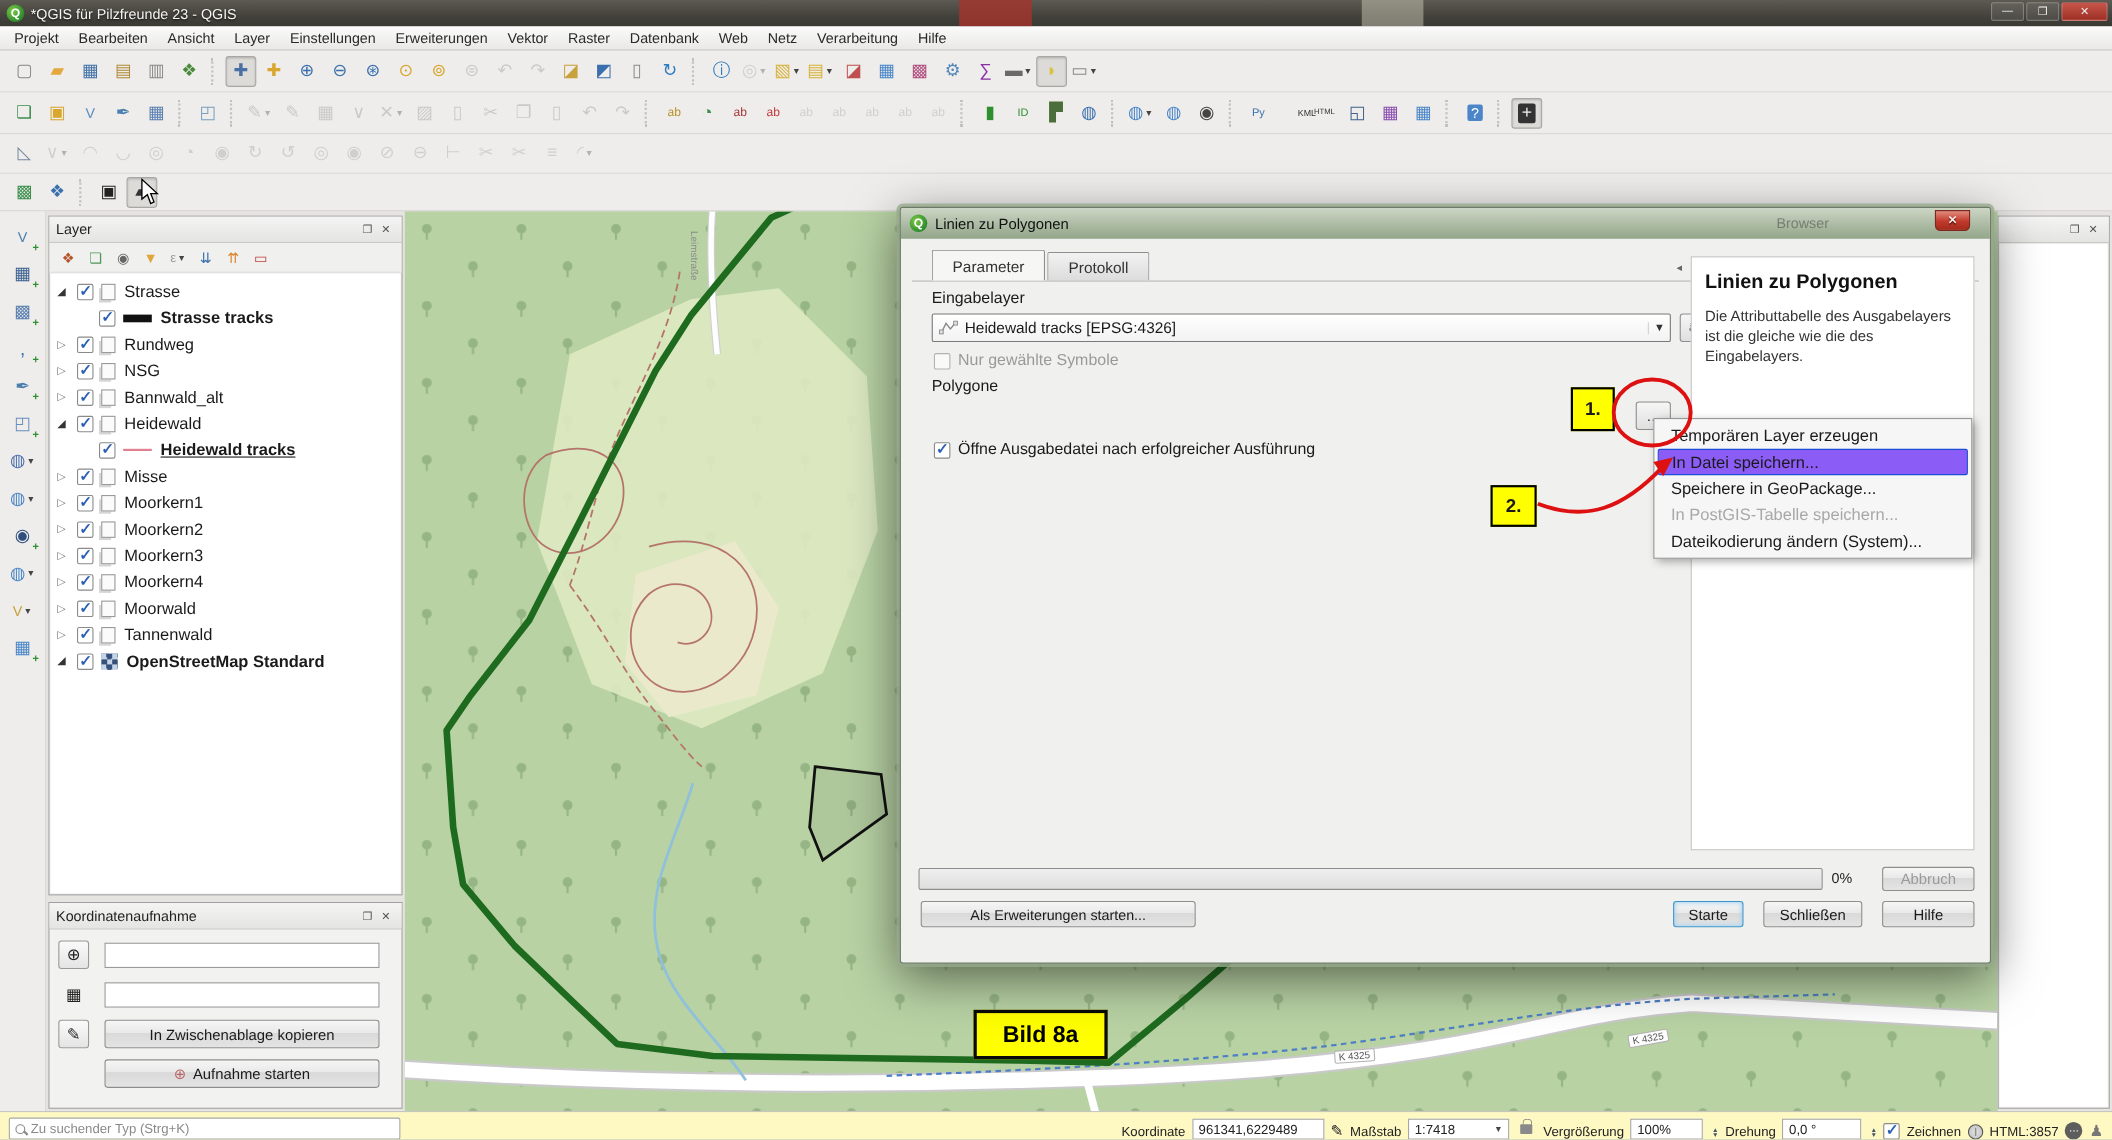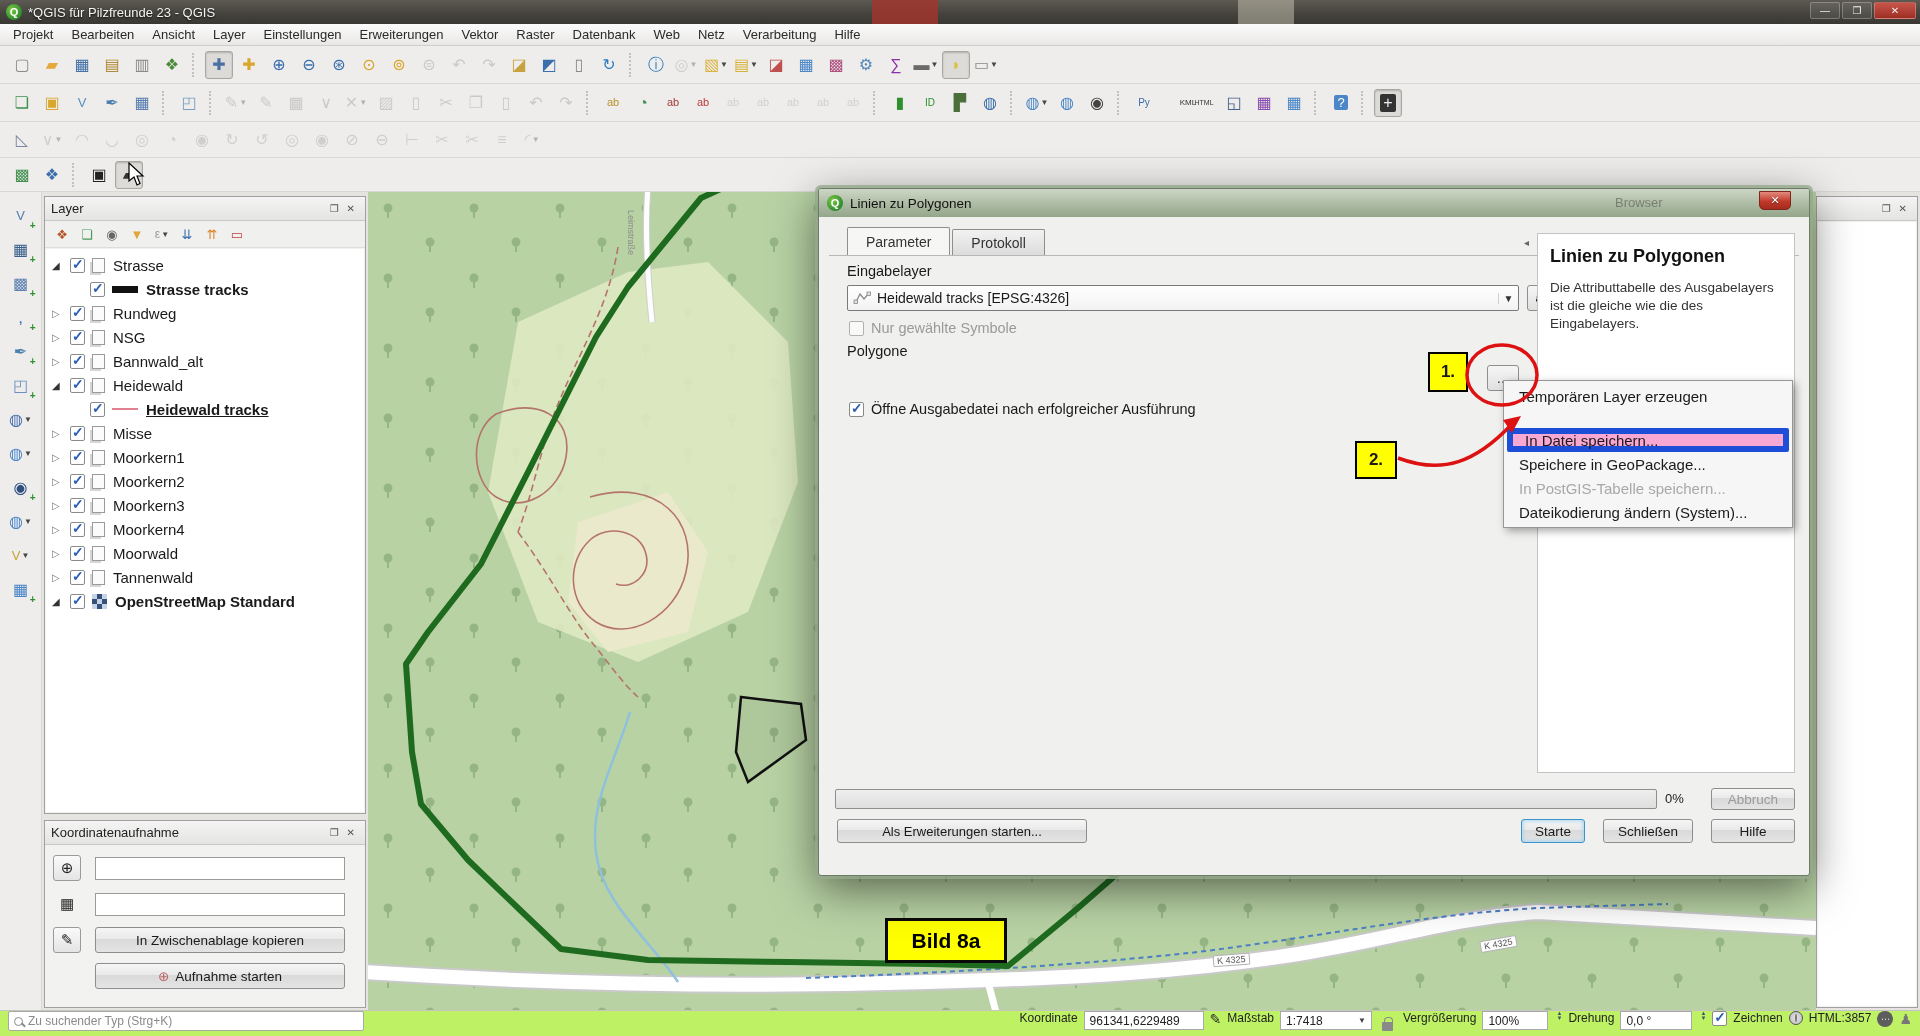--- a/index.html
+++ b/index.html
@@ -126,33 +126,33 @@
     background:linear-gradient(#efefef,#dedede); border-radius:2px; }
   .pct { position:absolute; left:846px; top:602px; font-size:13px; }
   .dlg-btn { position:absolute; height:24px; }
   .dlg-btn.dis { color:#9a9a9a; }
   .dlg-btn.default { border:1px solid #3c94c8; box-shadow:inset 0 0 4px 1px #a8d4f0; }
 
   
   .ctx { position:absolute; left:1503px; top:380px; width:290px; background:#f6f6f6; border:1px solid #979797;
     box-shadow:3px 3px 8px rgba(0,0,0,.35); z-index:60; padding:3px 3px; }
   .ctx-item { height:24px; display:flex; align-items:center; padding-left:12px; font-size:15px; color:#1a1a1a; }
-  .ctx-item.hl { background:#f9a8d4; border:6px solid #1d4ed8; border-radius:2px;margin-top:20px; }
+  .ctx-item.hl { background:#8b5cf6; border:1px solid #1d4ed8; border-radius:2px; }
   .ctx-item.dis { color:#a8a8a8; }
 
   
   .ann-box { position:absolute; background:#ffff00; border:2px solid #000; display:flex; align-items:center;
     justify-content:center; font-weight:bold; font-size:17px; z-index:70; }
   #ann1 { left:1428px; top:352px; width:40px; height:40px; }
   #ann2 { left:1355px; top:441px; width:42px; height:38px; }
   .ann-svg { position:absolute; z-index:70; pointer-events:none; }
 
   
-  .statusbar { position:absolute; left:0; top:1010px; width:1920px; height:26px; background:#bef264;
-    border-top:1px solid #c6c5c2; display:flex; align-items:flex-start; padding:0 8px; gap:6px; font-size:12px; color:#222; z-index:6; }
+  .statusbar { position:absolute; left:0; top:1010px; width:1920px; height:26px; background:#fef9c3;
+    border-top:1px solid #c6c5c2; display:flex; align-items:flex-end; padding:0 8px; gap:6px; font-size:12px; color:#222; z-index:6; }
   .search-box { width:356px; height:20px; background:#fff; border:1px solid #a8a8a6; border-radius:2px;
     display:flex; align-items:center; padding-left:5px; gap:5px; color:#8a8a8a; font-size:12px; }
   .mag { width:9px; height:9px; border:1.5px solid #8a8a8a; border-radius:50%; position:relative; flex:0 0 auto; }
   .mag::after { content:""; position:absolute; width:5px; height:1.5px; background:#8a8a8a; right:-4px; bottom:-1px; transform:rotate(45deg); }
   .sb-field { height:19px; background:#fff; border:1px solid #a8a8a6; display:flex; align-items:center; padding:0 5px; }
   .spin { display:flex; flex-direction:column; justify-content:center; margin-left:2px; }
   .spin span { font-size:6px; line-height:5px; color:#456; }
   .lock { width:11px; height:9px; background:#8a8a8a; border-radius:1px; position:relative; margin:0 4px; align-self:center; margin-top:6px; }
   .lock::before { content:""; position:absolute; left:2px; top:-5px; width:7px; height:6px; border:1.5px solid #8a8a8a; border-bottom:none; border-radius:4px 4px 0 0; }
   .globe-ic { width:14px; height:14px; border-radius:50%; border:1px solid #555; background:radial-gradient(#e8e8e8,#b8b8b8); position:relative; }

